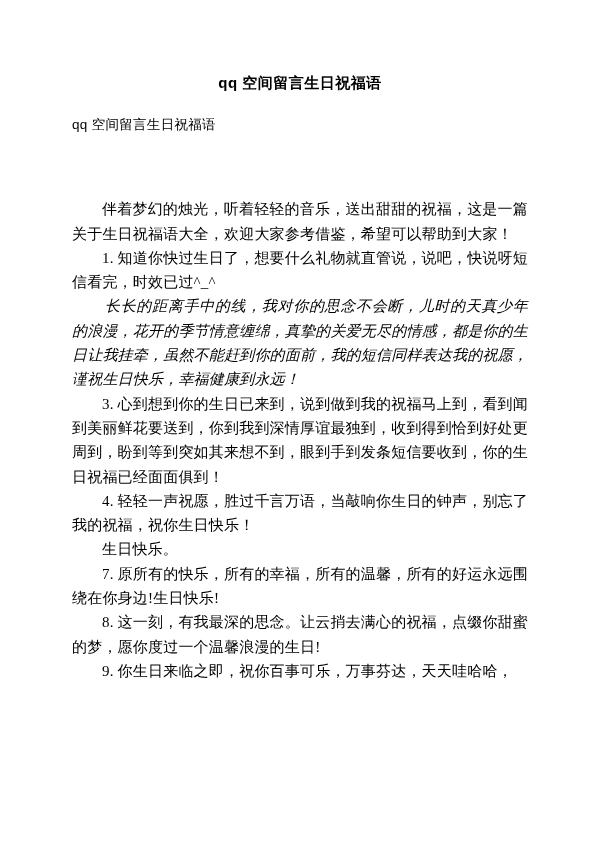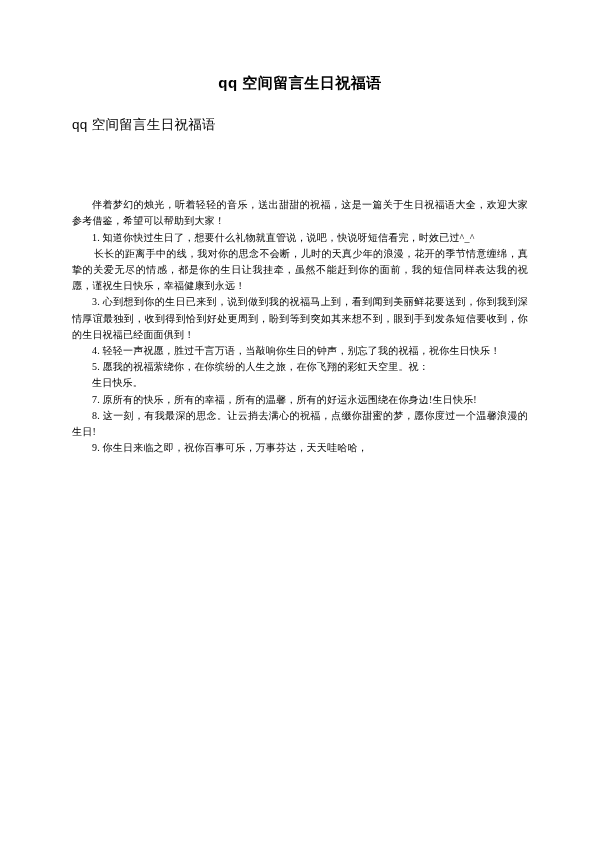--- a/index.html
+++ b/index.html
@@ -35,53 +35,53 @@
     font-size: 13.5px;
     margin: 0 0 0 0;
     line-height: 1.5;
     letter-spacing: 0.3px;
   }
   .gap {
     height: 62px;
   }
   .body-text p {
     margin: 0;
-    font-size: 10px;
+    font-size: 15px;
     line-height: 1.62;
     text-align: justify;
     text-justify: inter-ideograph;
     letter-spacing: 0.2px;
   }
   .indent2 {
     text-indent: 2em;
   }
   .indent-num {
     text-indent: 2em;
   }
   .inline-indent {
     text-indent: 2.2em;
+    font-style: italic;
   }
 </style>
 </head>
 <body>
 
 <div class="page">
 
   <div class="doc-title">qq 空间留言生日祝福语</div>
 
   <div class="subtitle">qq 空间留言生日祝福语</div>
 
   <div class="gap"></div>
 
   <div class="body-text">
     <p class="indent2">伴着梦幻的烛光，听着轻轻的音乐，送出甜甜的祝福，这是一篇关于生日祝福语大全，欢迎大家参考借鉴，希望可以帮助到大家！</p>
     <p class="indent-num">1. 知道你快过生日了，想要什么礼物就直管说，说吧，快说呀短信看完，时效已过^_^</p>
     <p class="inline-indent">长长的距离手中的线，我对你的思念不会断，儿时的天真少年的浪漫，花开的季节情意缠绵，真挚的关爱无尽的情感，都是你的生日让我挂牵，虽然不能赶到你的面前，我的短信同样表达我的祝愿，谨祝生日快乐，幸福健康到永远！</p>
     <p class="indent-num">3. 心到想到你的生日已来到，说到做到我的祝福马上到，看到闻到美丽鲜花要送到，你到我到深情厚谊最独到，收到得到恰到好处更周到，盼到等到突如其来想不到，眼到手到发条短信要收到，你的生日祝福已经面面俱到！</p>
     <p class="indent-num">4. 轻轻一声祝愿，胜过千言万语，当敲响你生日的钟声，别忘了我的祝福，祝你生日快乐！</p>
-    <p class="indent-num">5. 愿我的祝福萦绕你，在你缤纷的人生之旅，在你飞翔的彩虹天空里。祝：</p>
     <p class="indent-num">生日快乐。</p>
     <p class="indent-num">7. 原所有的快乐，所有的幸福，所有的温馨，所有的好运永远围绕在你身边!生日快乐!</p>
     <p class="indent-num">8. 这一刻，有我最深的思念。让云捎去满心的祝福，点缀你甜蜜的梦，愿你度过一个温馨浪漫的生日!</p>
     <p class="indent-num">9. 你生日来临之即，祝你百事可乐，万事芬达，天天哇哈哈，</p>
   </div>
 
 </div>
 
 </body></html>

